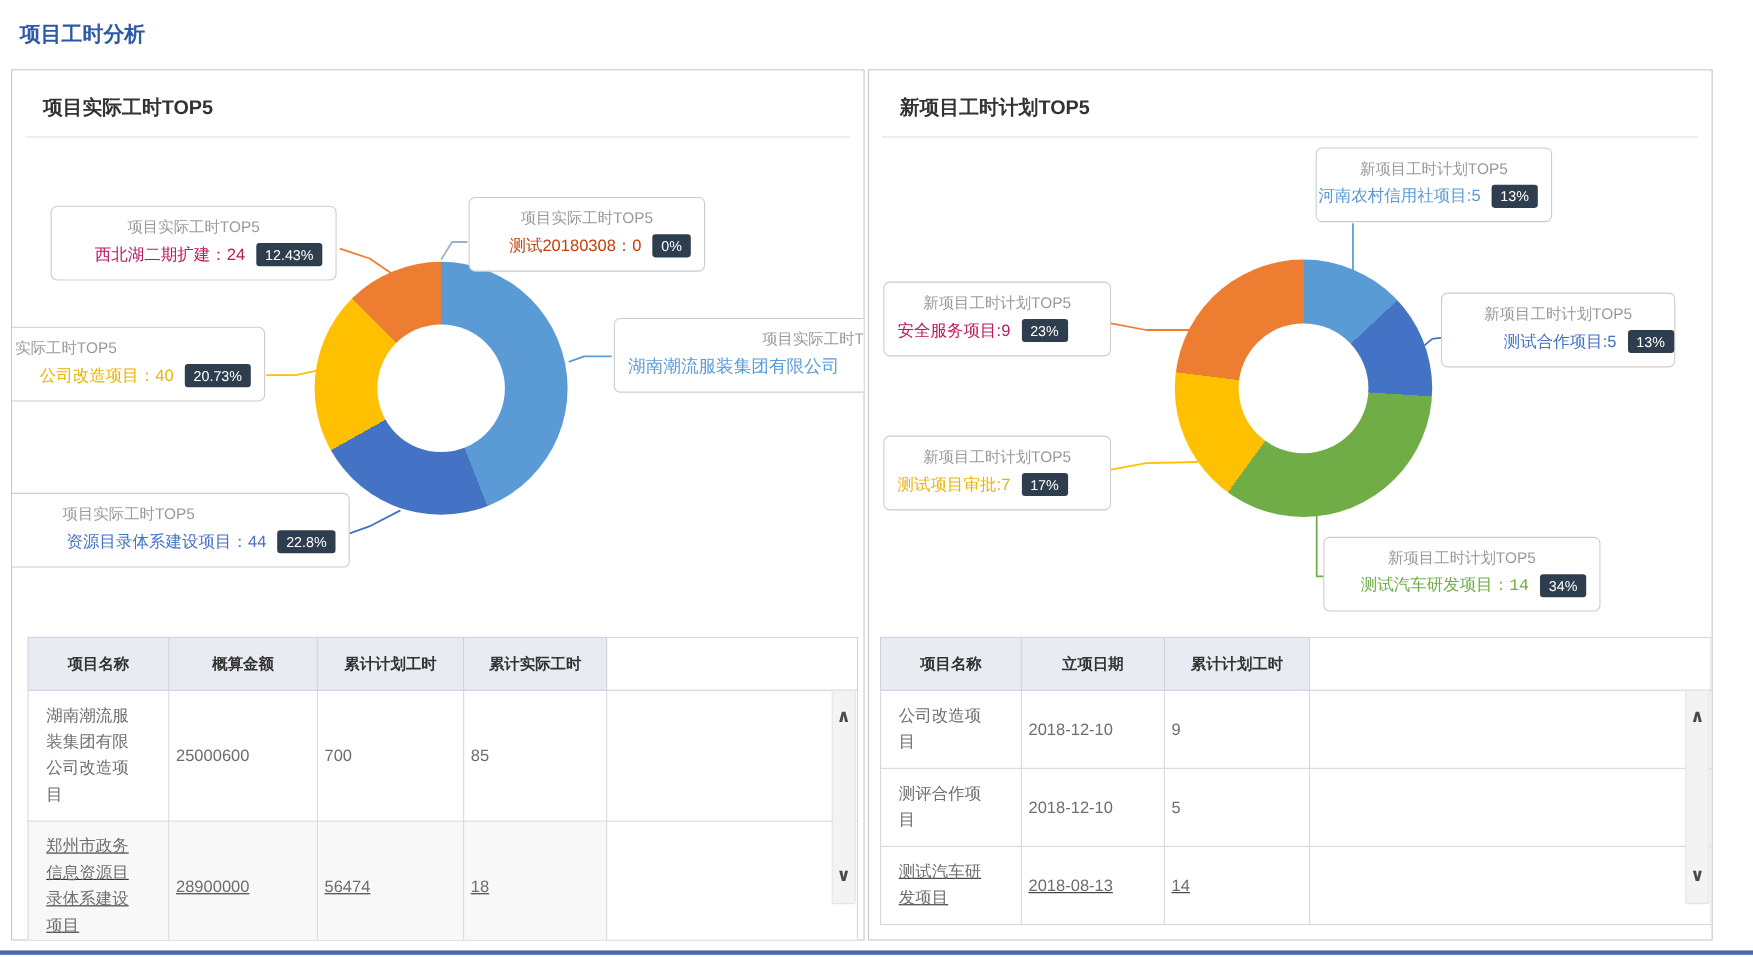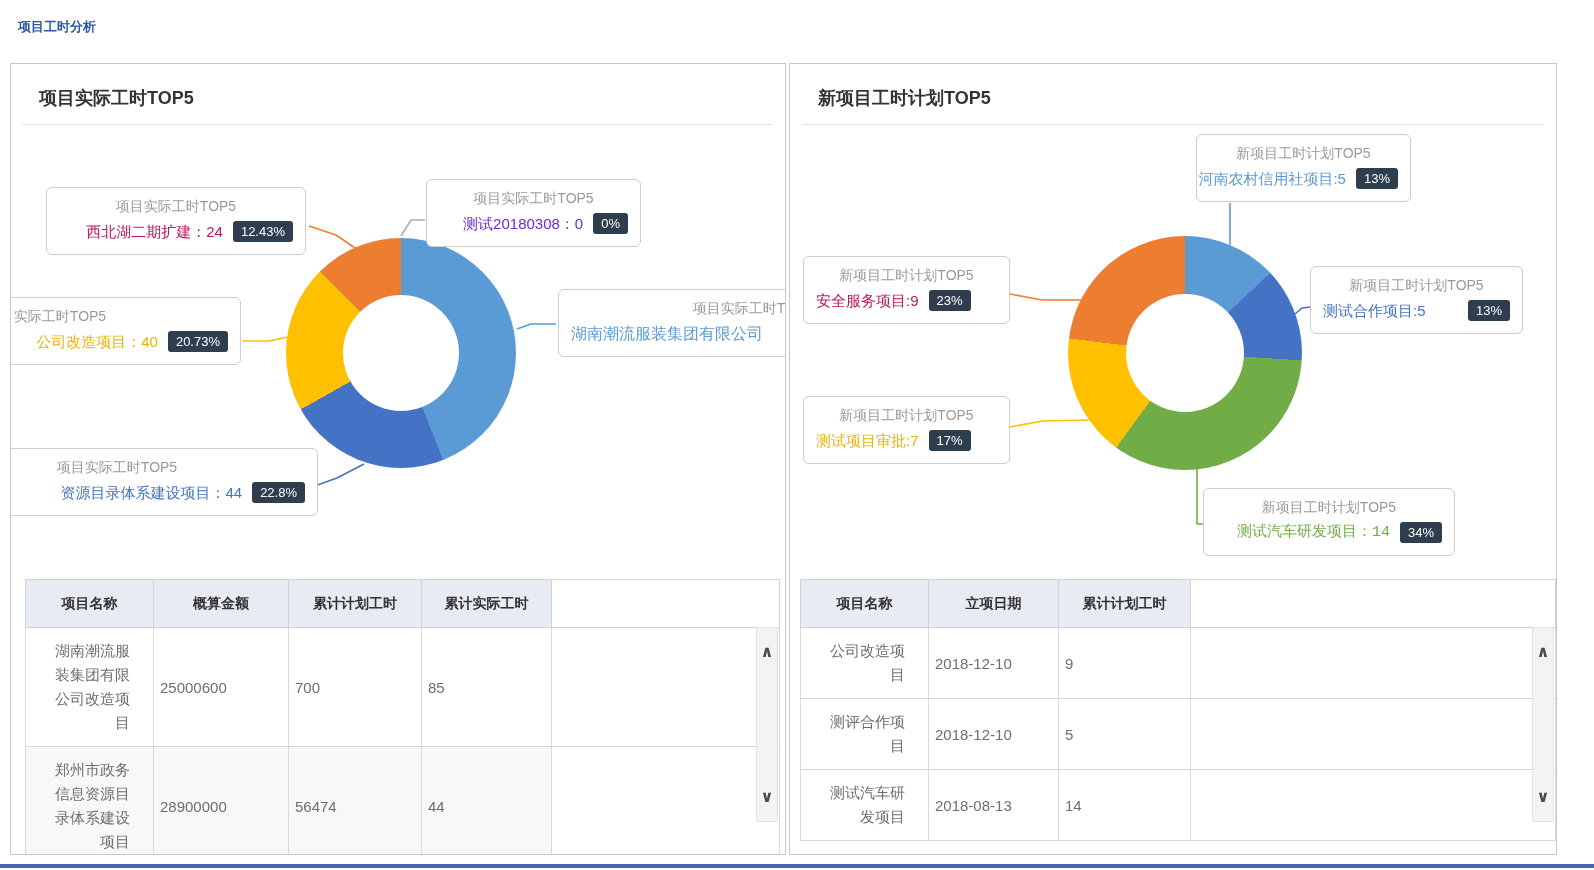--- a/index.html
+++ b/index.html
@@ -1,21 +1,21 @@
 <!DOCTYPE html>
 <html><head>
 <meta charset="utf-8">
 <style>
   * { margin:0; padding:0; box-sizing:border-box; }
   html,body { background:#fff; }
   body {
     width:1594px; height:870px; position:relative; overflow:hidden;
     font-family:"Liberation Sans","DejaVu Sans",sans-serif; color:#333;
   }
-  .page-title { position:absolute; left:18px; top:18px; font-size:13px; font-weight:bold; color:#2d58a6; }
+  .page-title { position:absolute; left:18px; top:18px; font-size:19px; font-weight:bold; color:#2d58a6; }
   .panel { position:absolute; top:63px; height:792px; background:#fff; border:1px solid #c8c8c8; overflow:hidden; }
   .panel.left  { left:10px;  width:776px; }
   .panel.right { left:789px; width:768px; }
   .panel-title { position:absolute; left:28px; top:22px; font-size:18px; font-weight:bold; color:#333; }
   .rule { position:absolute; left:12px; right:12px; top:60px; height:1px; background:#e3e3e3; }
 
   .lines { position:absolute; left:0; top:0; z-index:1; pointer-events:none; }
   .lines polyline { fill:none; stroke-width:1.6px; stroke-linejoin:round; }
 
   .donut { position:absolute; border-radius:50%; z-index:2; }
@@ -24,34 +24,34 @@
   #donutL .hole { left:57px; top:57px; width:116px; height:116px; }
   #donutR { left:278px; top:172px; width:234px; height:234px; }
   #donutR .hole { left:58px; top:58px; width:118px; height:118px; }
 
   .callout { position:absolute; background:#fff; border:1px solid #ccc; border-radius:6px;
              padding:7px 12px 9px; z-index:5; white-space:nowrap; }
   .co-head { text-align:center; color:#999; font-size:14px; line-height:23px; }
   .co-row  { display:flex; align-items:center; gap:10px; font-size:15px; line-height:27px; }
   .co-row.center { justify-content:flex-end; }
   .co-row.right  { justify-content:flex-end; }
-  .co-row.spread { justify-content:space-between; }
+  .co-row.spread { justify-content:space-between;margin-left:44px; }
   .badge { background:#2e3e4e; color:#fff; font-size:13px; line-height:21px; padding:0 8px; border-radius:3px; }
   .c-orange{color:#be185d;} .c-yellow{color:#eab308;} .c-blue{color:#4472C4;}
-  .c-lblue{color:#5B9BD5;} .c-green{color:#70AD47;font-family:Liberation Mono, monospace;} .c-gray{color:#6d28d9;}
+  .c-lblue{color:#5B9BD5;} .c-green{color:#70AD47;font-family:Liberation Mono, monospace;} .c-gray{color:#c2410c;}
 
   .dtable { position:absolute; border-collapse:collapse; table-layout:fixed; background:#fff; z-index:3; }
   .dtable th, .dtable td { border:1px solid #d9d9d9; }
   .dtable th { background:#e9ebf2; border-color:#ced2dc; height:48px; font-size:14px; color:#333; text-align:center; }
   .dtable td { font-size:15px; color:#6e6e6e; text-align:left; padding:11px 6px; }
-  .dtable td:first-child { text-align:right; padding-left:16px; }
+  .dtable td:first-child { text-align:left; padding-left:16px; }
   .dtable th.filler, .dtable td.filler { background:#fff; border-top-color:#d9d9d9; }
   .dtable tr.stripe td { background:#f8f8f8; }
   .dtable tr.stripe td.filler { background:#fff; }
-  .dtable tbody tr:last-child { height:40px; }
+  .dtable tbody tr:last-child { height:40px;text-decoration:underline; }
   .nm { max-width:88px; line-height:24px; }
 
   .vscroll { position:absolute; width:22px; height:195px; top:563px; background:#f3f3f3;
              border:1px solid #e4e4e4; border-radius:2px; z-index:6; }
   .vscroll .arr { position:absolute; left:0; width:100%; text-align:center; color:#4a4a4a;
                   font-size:16px; font-weight:bold; line-height:16px; cursor:pointer; }
   .vscroll .up { top:16px; } .vscroll .down { bottom:16px; }
   .vs-left { left:745px; } .vs-right { left:742px; }
 
   .bottom-line { position:absolute; left:0; top:864px; width:1594px; height:4px; background:#4668b0; }
@@ -138,21 +138,21 @@
           <td>700</td>
           <td>85</td>
           <td class="filler"></td>
         </tr>
         <tr class="stripe">
           <td>
             <div class="nm">郑州市政务信息资源目录体系建设项目</div>
           </td>
           <td>28900000</td>
           <td>56474</td>
-          <td>44</td>
+          <td>18</td>
           <td class="filler"></td>
         </tr>
       </tbody>
   </table>
   <div class="vscroll vs-left">
     <div class="arr up">∧</div>
     <div class="arr down">∨</div>
   </div>
 </section>
 

